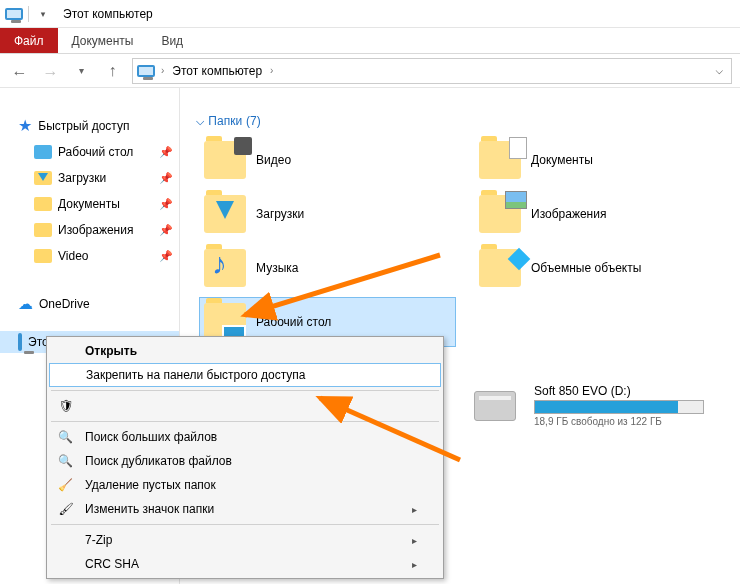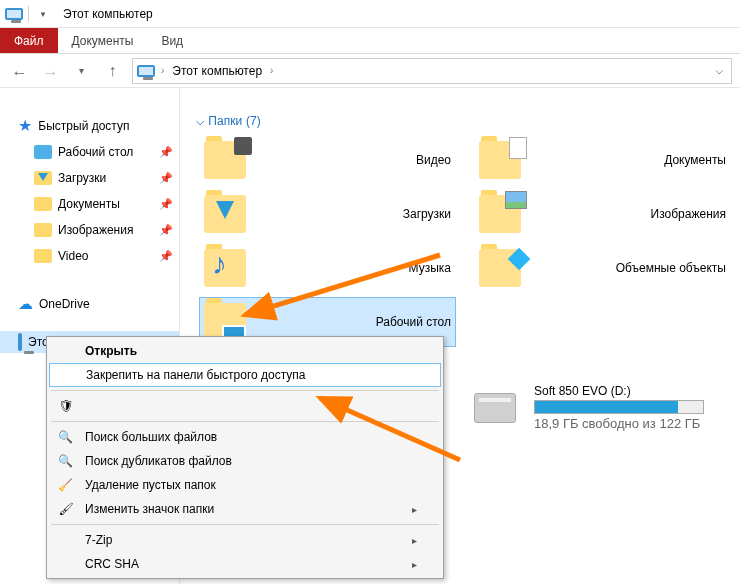--- a/index.html
+++ b/index.html
@@ -37,39 +37,39 @@
   .fld-ic.blue { background: #4db1e8; }
   .fld-ic.yel-dl::after { content:""; position:absolute; left:4px; top:2px; width:0; height:0; border-left:5px solid transparent; border-right:5px solid transparent; border-top:8px solid #2b9bd6; }
   .cloud-ic { color:#1e88e5; font-size:15px; }
   .pc-ic { width:18px; height:12px; border:2px solid #3892d3; border-radius:2px; background:#cfe8fb; position:relative; }
   .pc-ic::after { content:""; position:absolute; bottom:-5px; left:4px; width:10px; height:3px; background:#888; border-radius:1px; }
 
   
   .main { flex: 1; padding: 20px 10px 0 10px; position: relative; }
   .section-head { color: #1f6fc2; font-size: 13px; display: flex; align-items: center; gap: 4px; margin: 6px 0 8px 6px; }
   .grid { display: grid; grid-template-columns: 1fr 1fr; gap: 6px 20px; padding-left: 10px; }
-  .item { display: flex; align-items: center; gap: 10px; height: 48px; padding: 4px; justify-content: space-between; }
+  .item { display: flex; align-items: center; gap: 10px; height: 48px; padding: 4px; }
   .item.sel { background: #cde8ff; outline: 1px solid #7abef0; }
   .ic48 { width: 42px; height: 38px; background:#ffe18f; border-radius:3px; position:relative; }
   .ic48 .tab { position:absolute; top:-5px; left:2px; width:16px; height:5px; background:#ffd86b; border-radius:2px 2px 0 0; }
   .ic48.vid::after { content:""; position:absolute; right:-6px; top:-4px; width:18px; height:18px; background:#555; border-radius:2px; }
   .ic48.doc::after { content:""; position:absolute; right:-6px; top:-4px; width:16px; height:20px; background:#fff; border:1px solid #aaa; }
   .ic48.dl::after { content:""; position:absolute; left:12px; top:6px; width:0; height:0; border-left:9px solid transparent; border-right:9px solid transparent; border-top:18px solid #2a9bd6; }
   .ic48.img::after { content:""; position:absolute; right:-6px; top:-4px; width:20px; height:16px; background:linear-gradient(#7abef0 60%,#7cc47c 60%); border:1px solid #888; }
   .ic48.mus::after { content:"♪"; position:absolute; left:8px; top:-2px; color:#2a7de1; font-size:30px; }
   .ic48.obj3d::after { content:""; position:absolute; right:-6px; top:2px; width:16px; height:16px; background:#29b6f6; transform:rotate(45deg); }
   .ic48.desk::after { content:""; position:absolute; right:0; bottom:-2px; width:20px; height:14px; background:#2a9bd6; border:2px solid #fff; }
   .item .lbl { color:#000; }
 
   .drive { display:flex; align-items:center; gap:18px; padding:4px; margin-left:10px; }
   .drive-ic { width:42px; height:30px; background:#d0d0d0; border:1px solid #aaa; border-radius:3px; position:relative; }
   .drive-ic::after { content:""; position:absolute; left:4px; top:4px; right:4px; height:4px; background:#f0f0f0; }
   .drive-info .bar { width:170px; height:14px; border:1px solid #aaa; background:#eee; position:relative; margin:2px 0; }
   .drive-info .bar .fill { position:absolute; left:0; top:0; bottom:0; background:#26a0da; }
-  .drive-info .free { color:#666; font-size:13px; }
+  .drive-info .free { color:#666; font-size:10px; }
 
   
   .ctx { position:absolute; left:46px; top:336px; width:398px; background:#f5f5f5; border:1px solid #a0a0a0; box-shadow:2px 2px 5px rgba(0,0,0,.25); z-index:50; padding:2px; }
   .ctx .row { display:flex; align-items:center; height:24px; padding:0 24px 0 36px; color:#000; position:relative; }
   .ctx .row.hover { background:#fff; border:1px solid #7abef0; height:24px;text-align:center; }
   .ctx .row.bold { font-weight:600; }
   .ctx .row .ri { position:absolute; left:8px; width:18px; text-align:center; }
   .ctx .row .arr { margin-left:auto; color:#555; font-size:10px; }
   .ctx .sep { height:1px; background:#d0d0d0; margin:3px 2px; }
 

